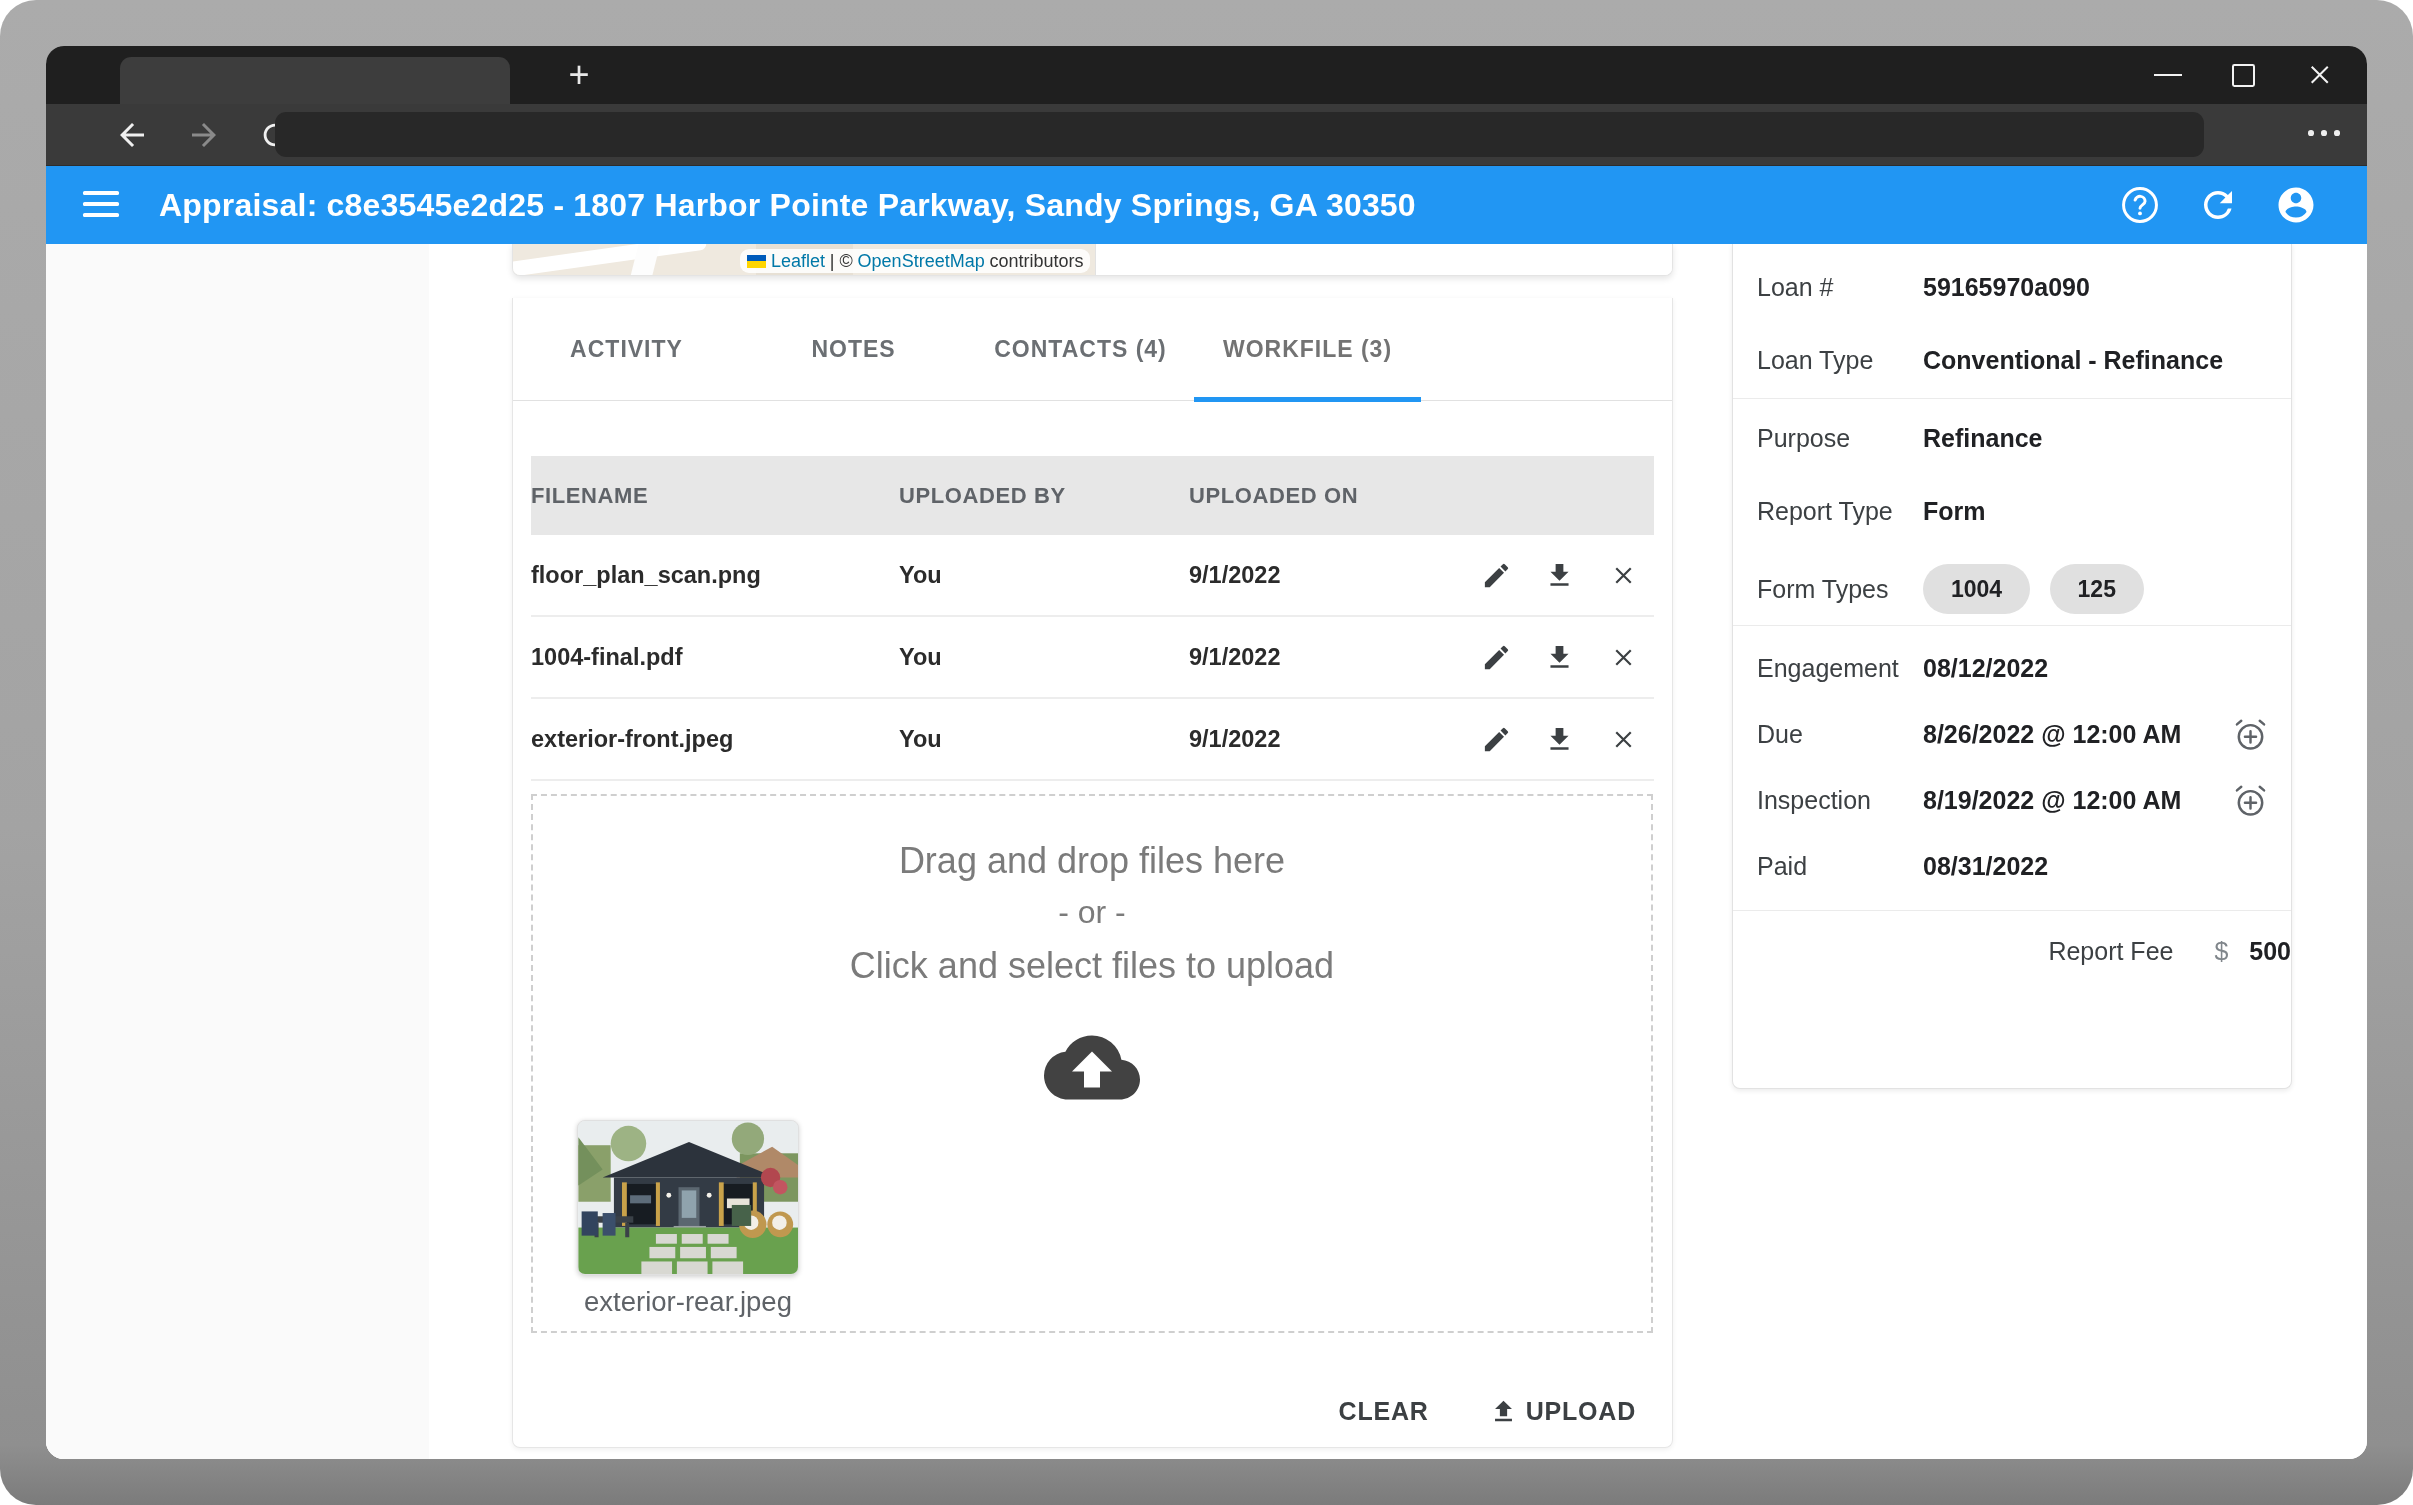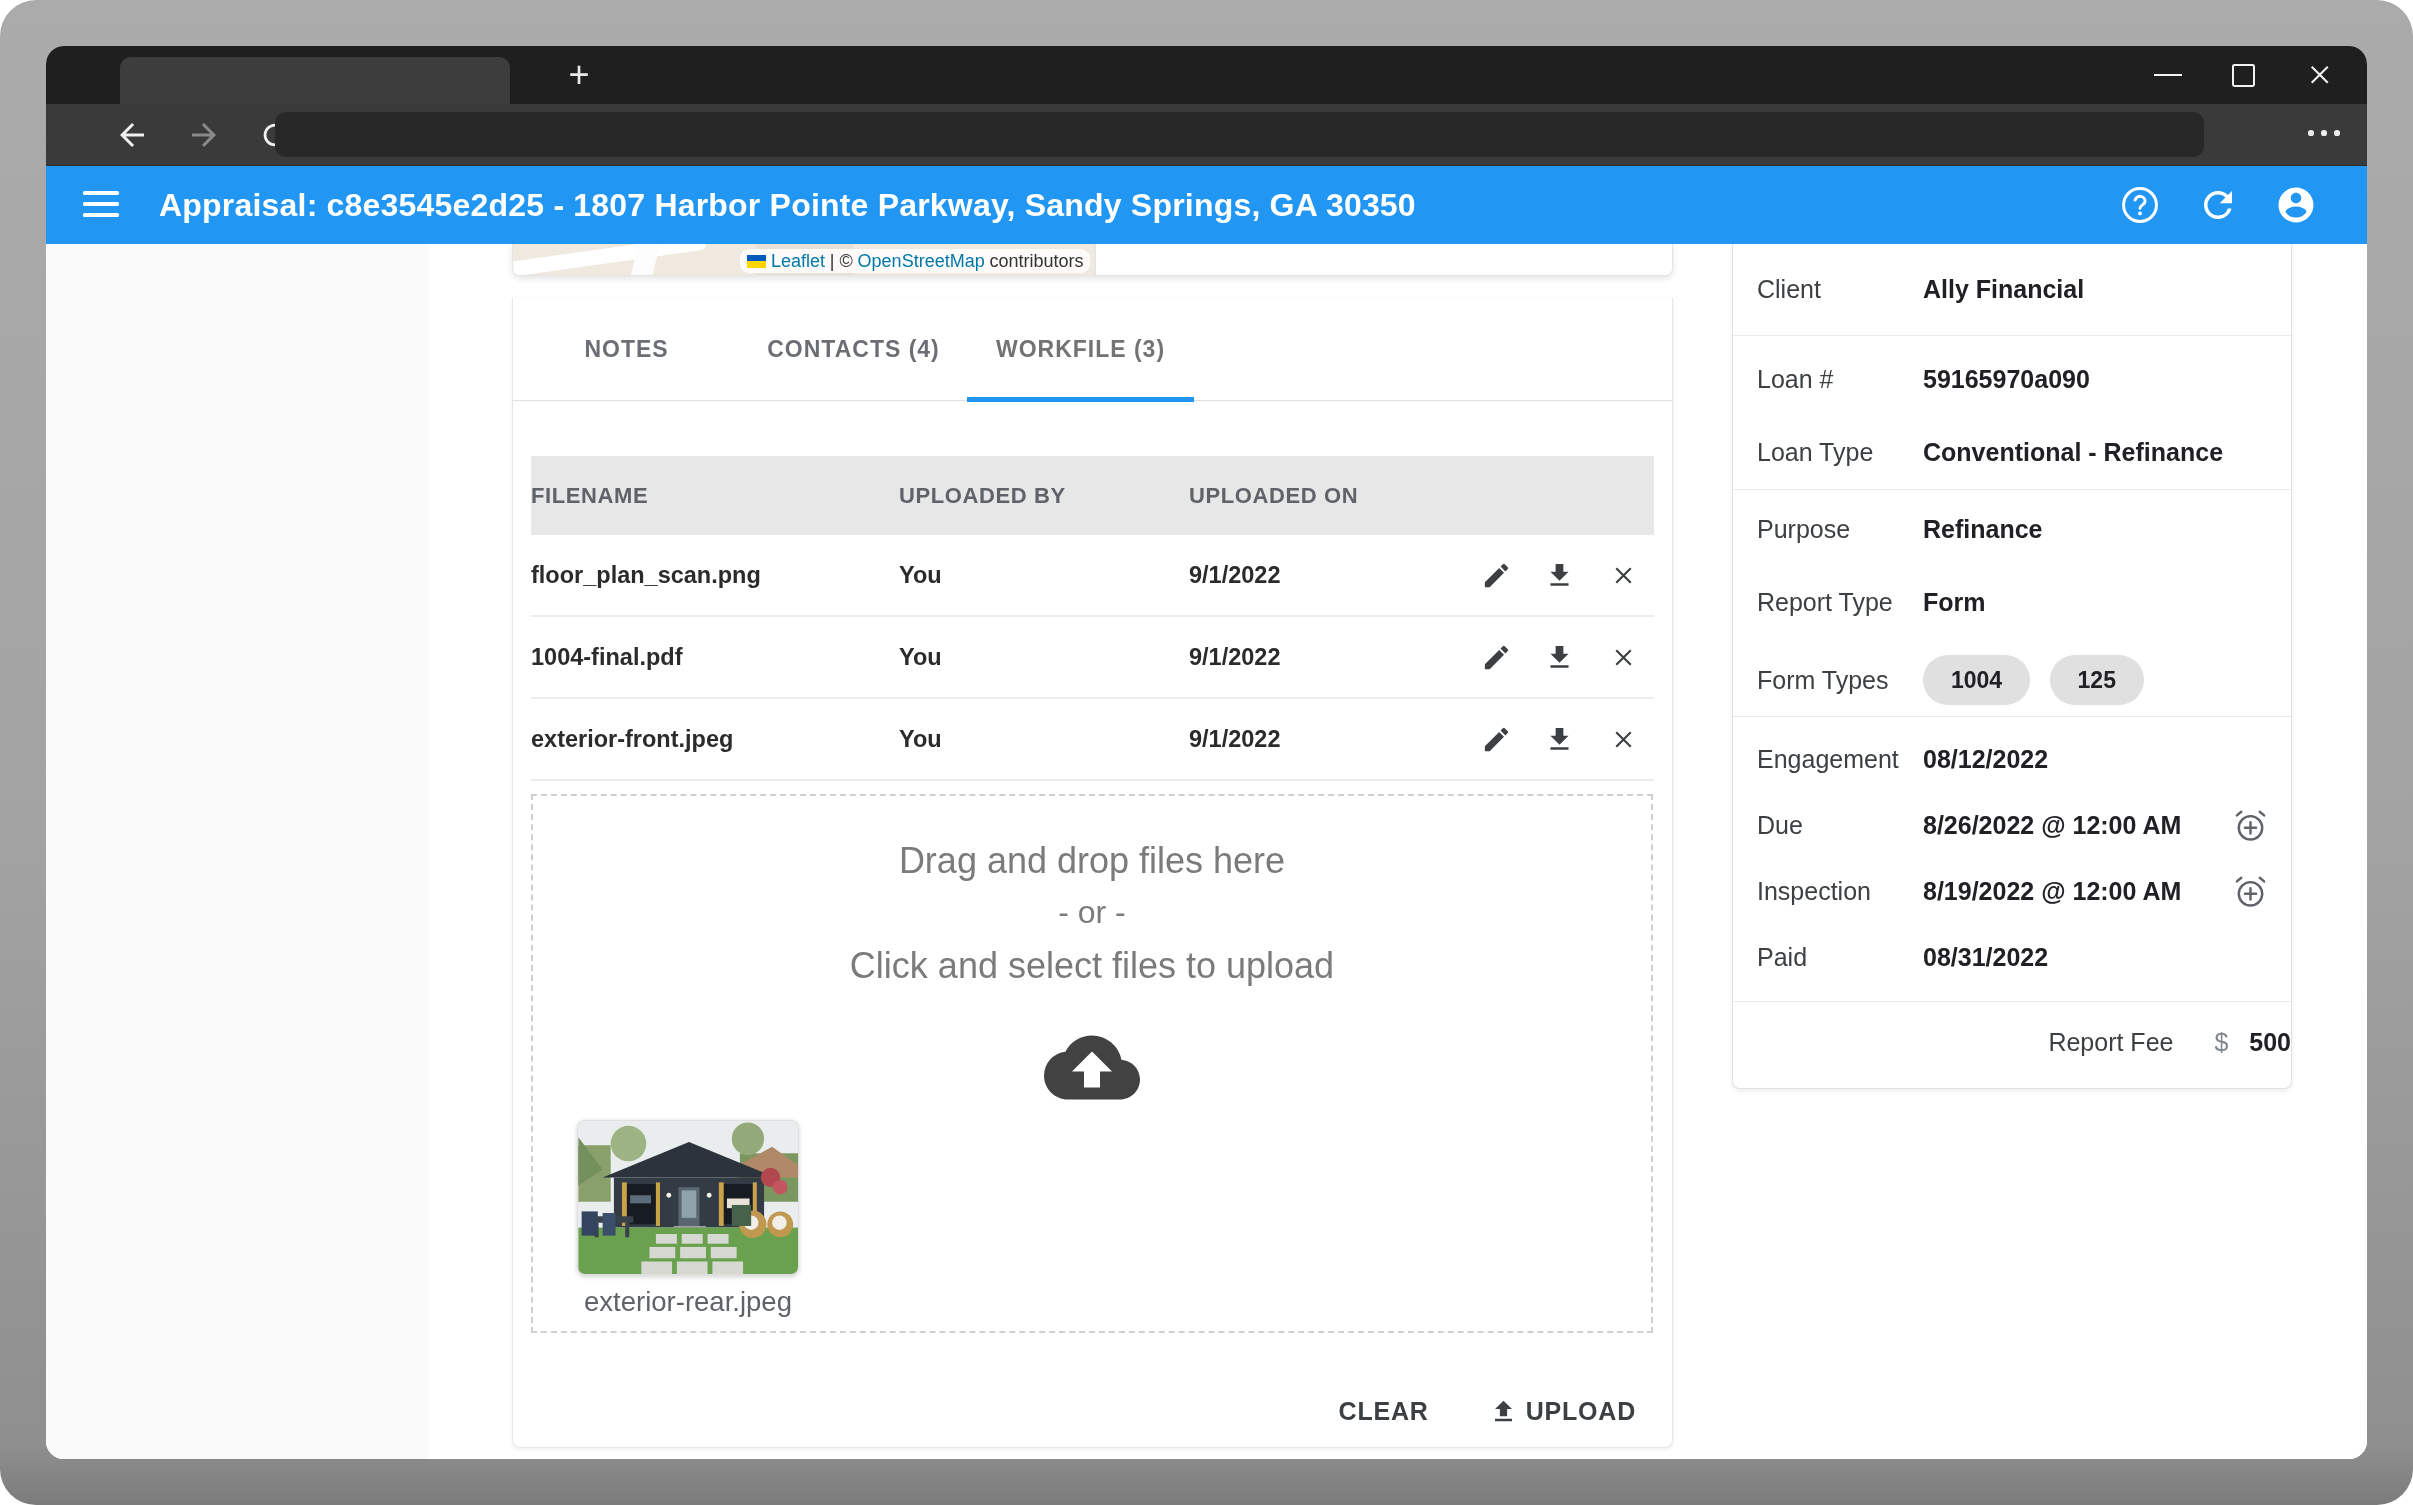--- a/index.html
+++ b/index.html
@@ -187,20 +187,21 @@
             <span>contributors</span>
           </div>
         </div>
         <div class="streethalf">
           
         </div>
       </div>
 
       <div class="maincard">
         <div class="tabs">
+          <div class="tabitem">ACTIVITY</div>
           <div class="tabitem">NOTES</div>
           <div class="tabitem">CONTACTS (4)</div>
           <div class="tabitem active">WORKFILE (3)</div>
         </div>
 
         <div class="ftable">
           <div class="thead">
             <div class="col-file">FILENAME</div>
             <div class="col-by">UPLOADED BY</div>
             <div class="col-on">UPLOADED ON</div>
@@ -349,26 +350,20 @@
           <div class="actbtn">
             <svg width="29" height="29" viewBox="0 0 24 24">
                 <path d="M9 16h6v-6h4l-7-7-7 7h4zm-4 2h14v2H5z" fill="#3c4043"></path>
               </svg>
             <span>UPLOAD</span>
           </div>
         </div>
       </div>
 
       <div class="sidecard">
-        <div class="sec sec1">
-          <div class="srow">
-            <span class="slabel">Client</span>
-            <span class="svalue">Ally Financial</span>
-          </div>
-        </div>
         <div class="sec sec2">
           <div class="srow">
             <span class="slabel">Loan #</span>
             <span class="svalue">59165970a090</span>
           </div>
           <div class="srow">
             <span class="slabel">Loan Type</span>
             <span class="svalue">Conventional - Refinance</span>
           </div>
         </div>

